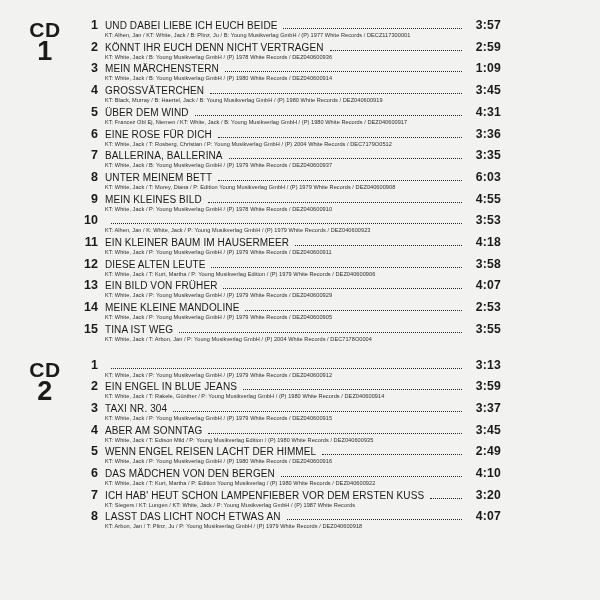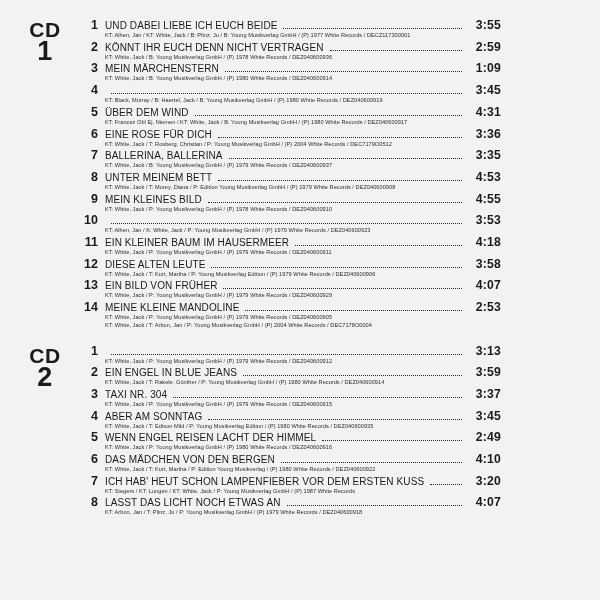--- a/index.html
+++ b/index.html
@@ -108,21 +108,21 @@
       <span class="cd-word">CD</span>
       <span class="cd-num">1</span>
     </div>
     <div class="tracks">
 
       <div class="track">
         <div class="track-line">
           <span class="t-num">1</span>
           <span class="t-title">Und dabei liebe ich euch beide</span>
           <span class="t-dots"></span>
-          <span class="t-time">3:55</span>
+          <span class="t-time">3:57</span>
         </div>
         <div class="t-credit">KT: Alhen, Jan / KT: White, Jack / B: Plinz, Ju / B: Young Musikverlag GmbH / (P) 1977 White Records / DECZ117300001</div>
       </div>
 
       <div class="track">
         <div class="track-line">
           <span class="t-num">2</span>
           <span class="t-title">Könnt ihr euch denn nicht vertragen</span>
           <span class="t-dots"></span>
           <span class="t-time">2:59</span>
@@ -136,20 +136,21 @@
           <span class="t-title">Mein Märchenstern</span>
           <span class="t-dots"></span>
           <span class="t-time">1:09</span>
         </div>
         <div class="t-credit">KT: White, Jack / B: Young Musikverlag GmbH / (P) 1980 White Records / DEZ040600914</div>
       </div>
 
       <div class="track">
         <div class="track-line">
           <span class="t-num">4</span>
+          <span class="t-title">Grossväterchen</span>
           <span class="t-dots"></span>
           <span class="t-time">3:45</span>
         </div>
         <div class="t-credit">KT: Black, Murray / B: Haertel, Jack / B: Young Musikverlag GmbH / (P) 1980 White Records / DEZ040600919</div>
       </div>
 
       <div class="track">
         <div class="track-line">
           <span class="t-num">5</span>
           <span class="t-title">Über dem Wind</span>
@@ -177,21 +178,21 @@
           <span class="t-time">3:35</span>
         </div>
         <div class="t-credit">KT: White, Jack / B: Young Musikverlag GmbH / (P) 1979 White Records / DEZ040600937</div>
       </div>
 
       <div class="track">
         <div class="track-line">
           <span class="t-num">8</span>
           <span class="t-title">Unter meinem Bett</span>
           <span class="t-dots"></span>
-          <span class="t-time">4:53</span>
+          <span class="t-time">6:03</span>
         </div>
         <div class="t-credit">KT: White, Jack / T: Morey, Diana / P: Edition Young Musikverlag GmbH / (P) 1979 White Records / DEZ040600908</div>
       </div>
 
       <div class="track">
         <div class="track-line">
           <span class="t-num">9</span>
           <span class="t-title">Mein kleines Bild</span>
           <span class="t-dots"></span>
           <span class="t-time">4:55</span>
@@ -242,20 +243,26 @@
         <div class="track-line">
           <span class="t-num">14</span>
           <span class="t-title">Meine kleine Mandoline</span>
           <span class="t-dots"></span>
           <span class="t-time">2:53</span>
         </div>
         <div class="t-credit">KT: White, Jack / P: Young Musikverlag GmbH / (P) 1979 White Records / DEZ040600905</div>
       </div>
 
       <div class="track">
+        <div class="track-line">
+          <span class="t-num">15</span>
+          <span class="t-title">Tina ist weg</span>
+          <span class="t-dots"></span>
+          <span class="t-time">3:55</span>
+        </div>
         <div class="t-credit">KT: White, Jack / T: Arbon, Jan / P: Young Musikverlag GmbH / (P) 2004 White Records / DEC7178O0004</div>
       </div>
 
     </div>
   </div>
 
   <div class="disc-gap"></div>
 
   <div class="disc-block">
     <div class="disc-label">

